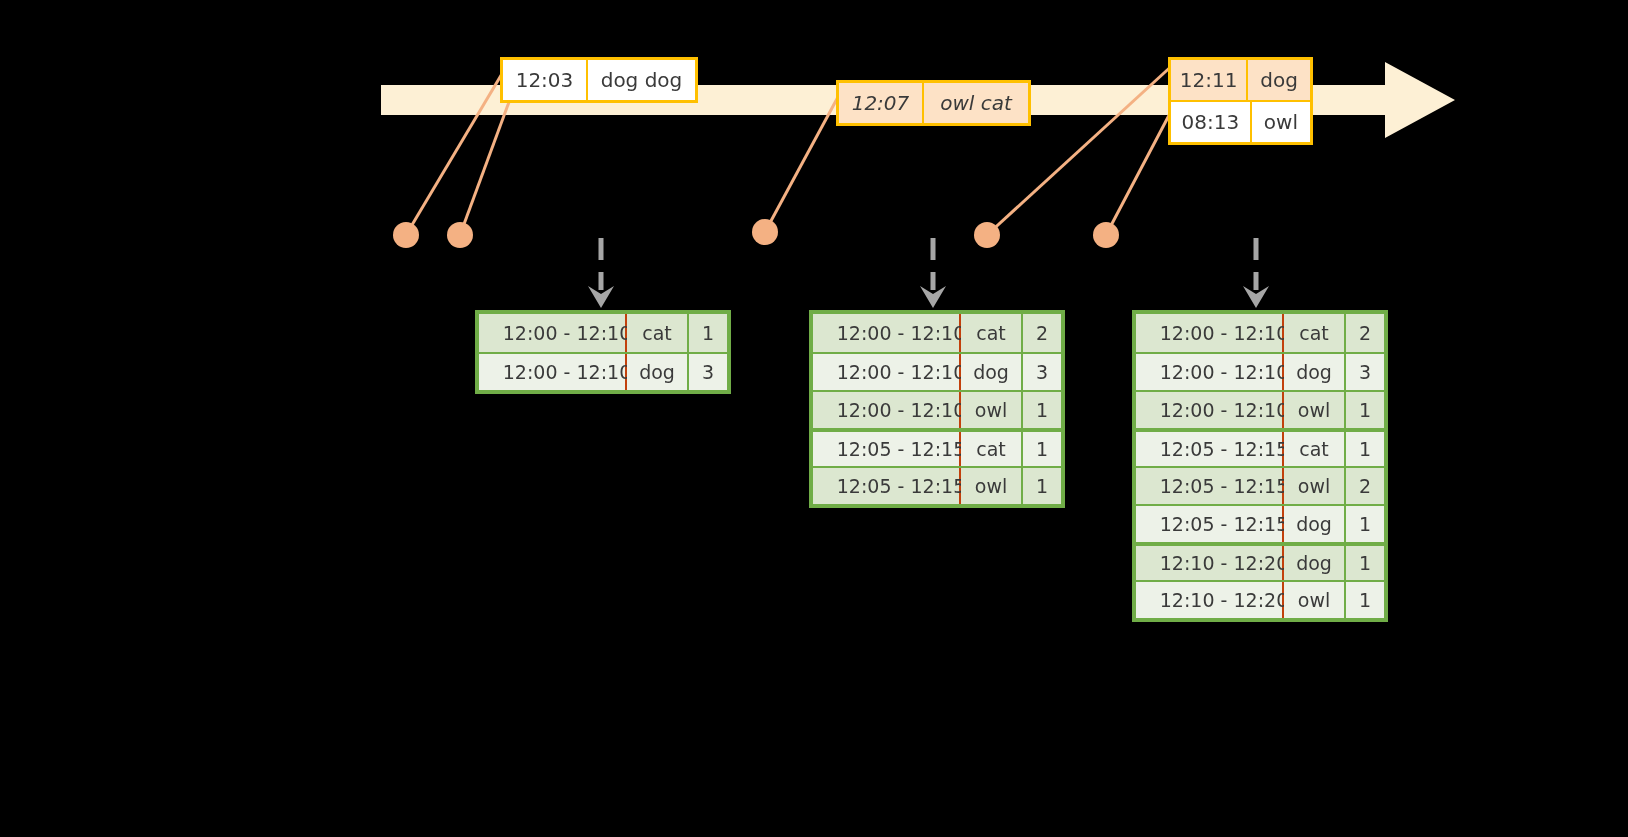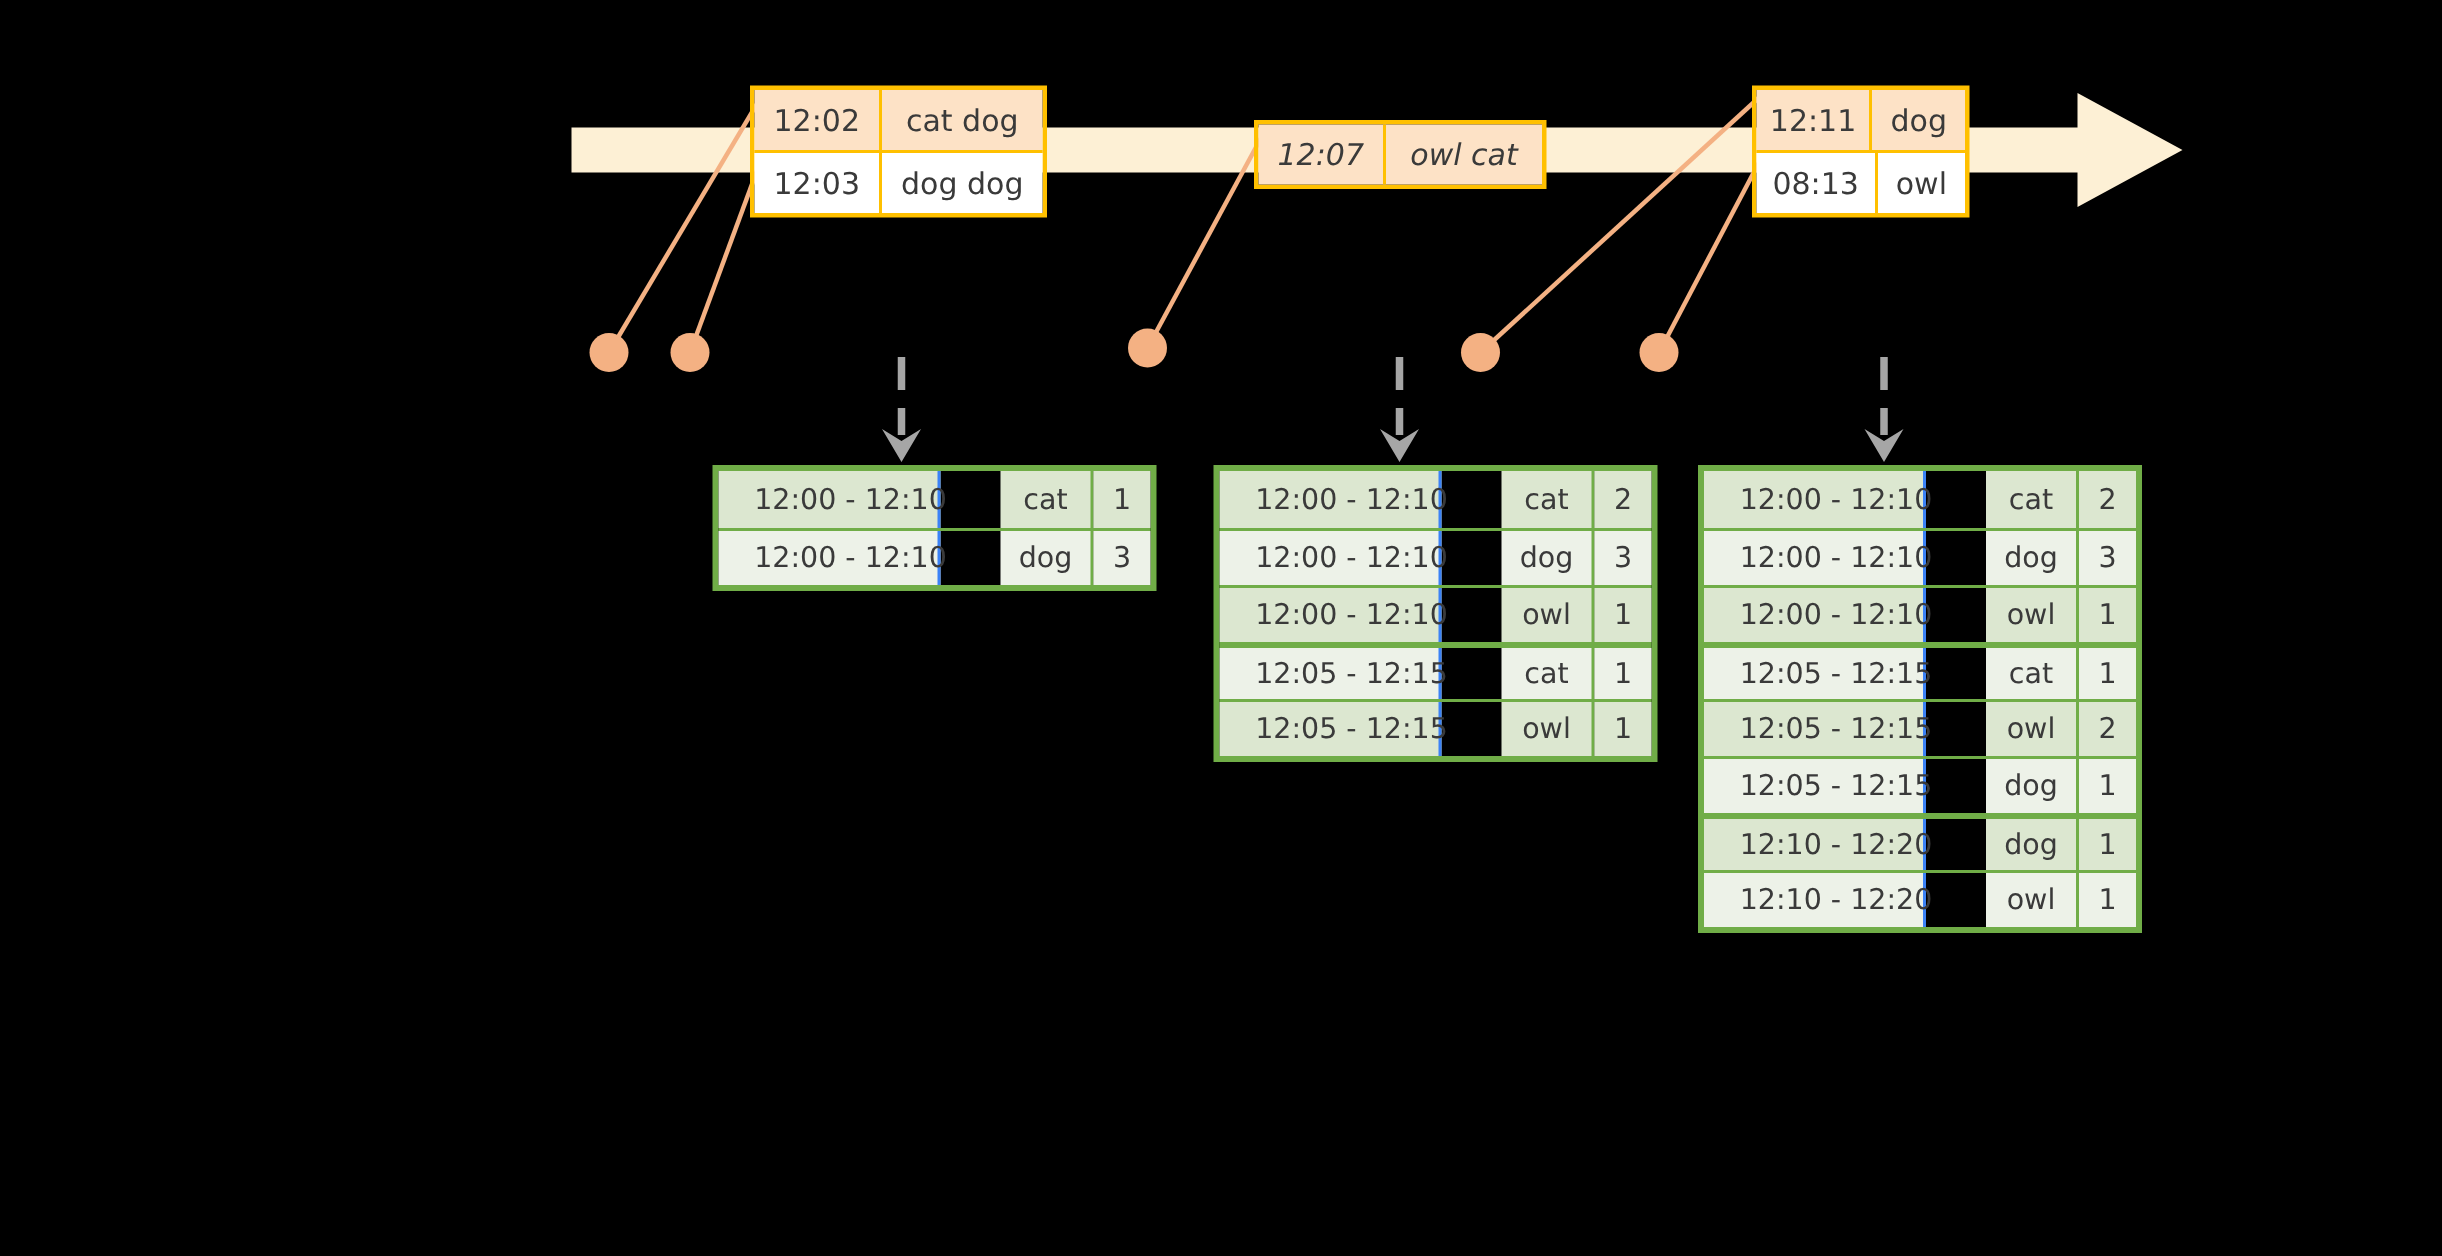--- a/index.html
+++ b/index.html
@@ -84,22 +84,22 @@
   .res-row.group-start { border-top: 4px solid #70AD47; }
   .res-win, .res-word, .res-count {
     display: flex;
     align-items: center;
     justify-content: center;
     font-size: 19px;
     color: #3a3a3a;
     white-space: nowrap;
     box-sizing: border-box;
   }
-  .res-win   { width: 148px; border-right: 2px solid #3b82f6; padding-left: 30px; }
-  .res-word  { width: 62px;  border-right: 2px solid #70AD47; margin-left: 40px; }
+  .res-win   { width: 148px; border-right: 2px solid #c2410c; padding-left: 30px; }
+  .res-word  { width: 62px;  border-right: 2px solid #70AD47; }
   .res-count { width: 38px; }
   .rshade-a .res-win, .rshade-a .res-word, .rshade-a .res-count { background: #DCE7D0; }
   .rshade-b .res-win, .rshade-b .res-word, .rshade-b .res-count { background: #EDF2E8; }
 </style>
 </head>
 <body>
 
 <div id="stage">
 
   <svg id="svg-layer" viewBox="0 0 1628 837" xmlns="http://www.w3.org/2000/svg">
@@ -129,24 +129,20 @@
         <path d="M 588,286 L 601,308 L 614,286 L 601,294 Z" fill="#A6A6A6"></path>
         <line x1="933" y1="238" x2="933" y2="290" stroke="#A6A6A6" stroke-width="5" stroke-dasharray="22 12"></line>
         <path d="M 920,286 L 933,308 L 946,286 L 933,294 Z" fill="#A6A6A6"></path>
         <line x1="1256" y1="238" x2="1256" y2="290" stroke="#A6A6A6" stroke-width="5" stroke-dasharray="22 12"></line>
         <path d="M 1243,286 L 1256,308 L 1269,286 L 1256,294 Z" fill="#A6A6A6"></path>
       </g>
   </svg>
 
   <div id="event-boxes">
       <div class="event-box" style="left: 500px; top: 57px; width: 198px;">
-        <div class="event-row shade-a">
-          <div class="event-time">12:02</div>
-          <div class="event-words">cat dog</div>
-        </div>
         <div class="event-row shade-b">
           <div class="event-time">12:03</div>
           <div class="event-words">dog dog</div>
         </div>
       </div>
       <div class="event-box" style="left: 836px; top: 80px; width: 195px; font-style: italic;">
         <div class="event-row shade-a">
           <div class="event-time">12:07</div>
           <div class="event-words">owl cat</div>
         </div>

